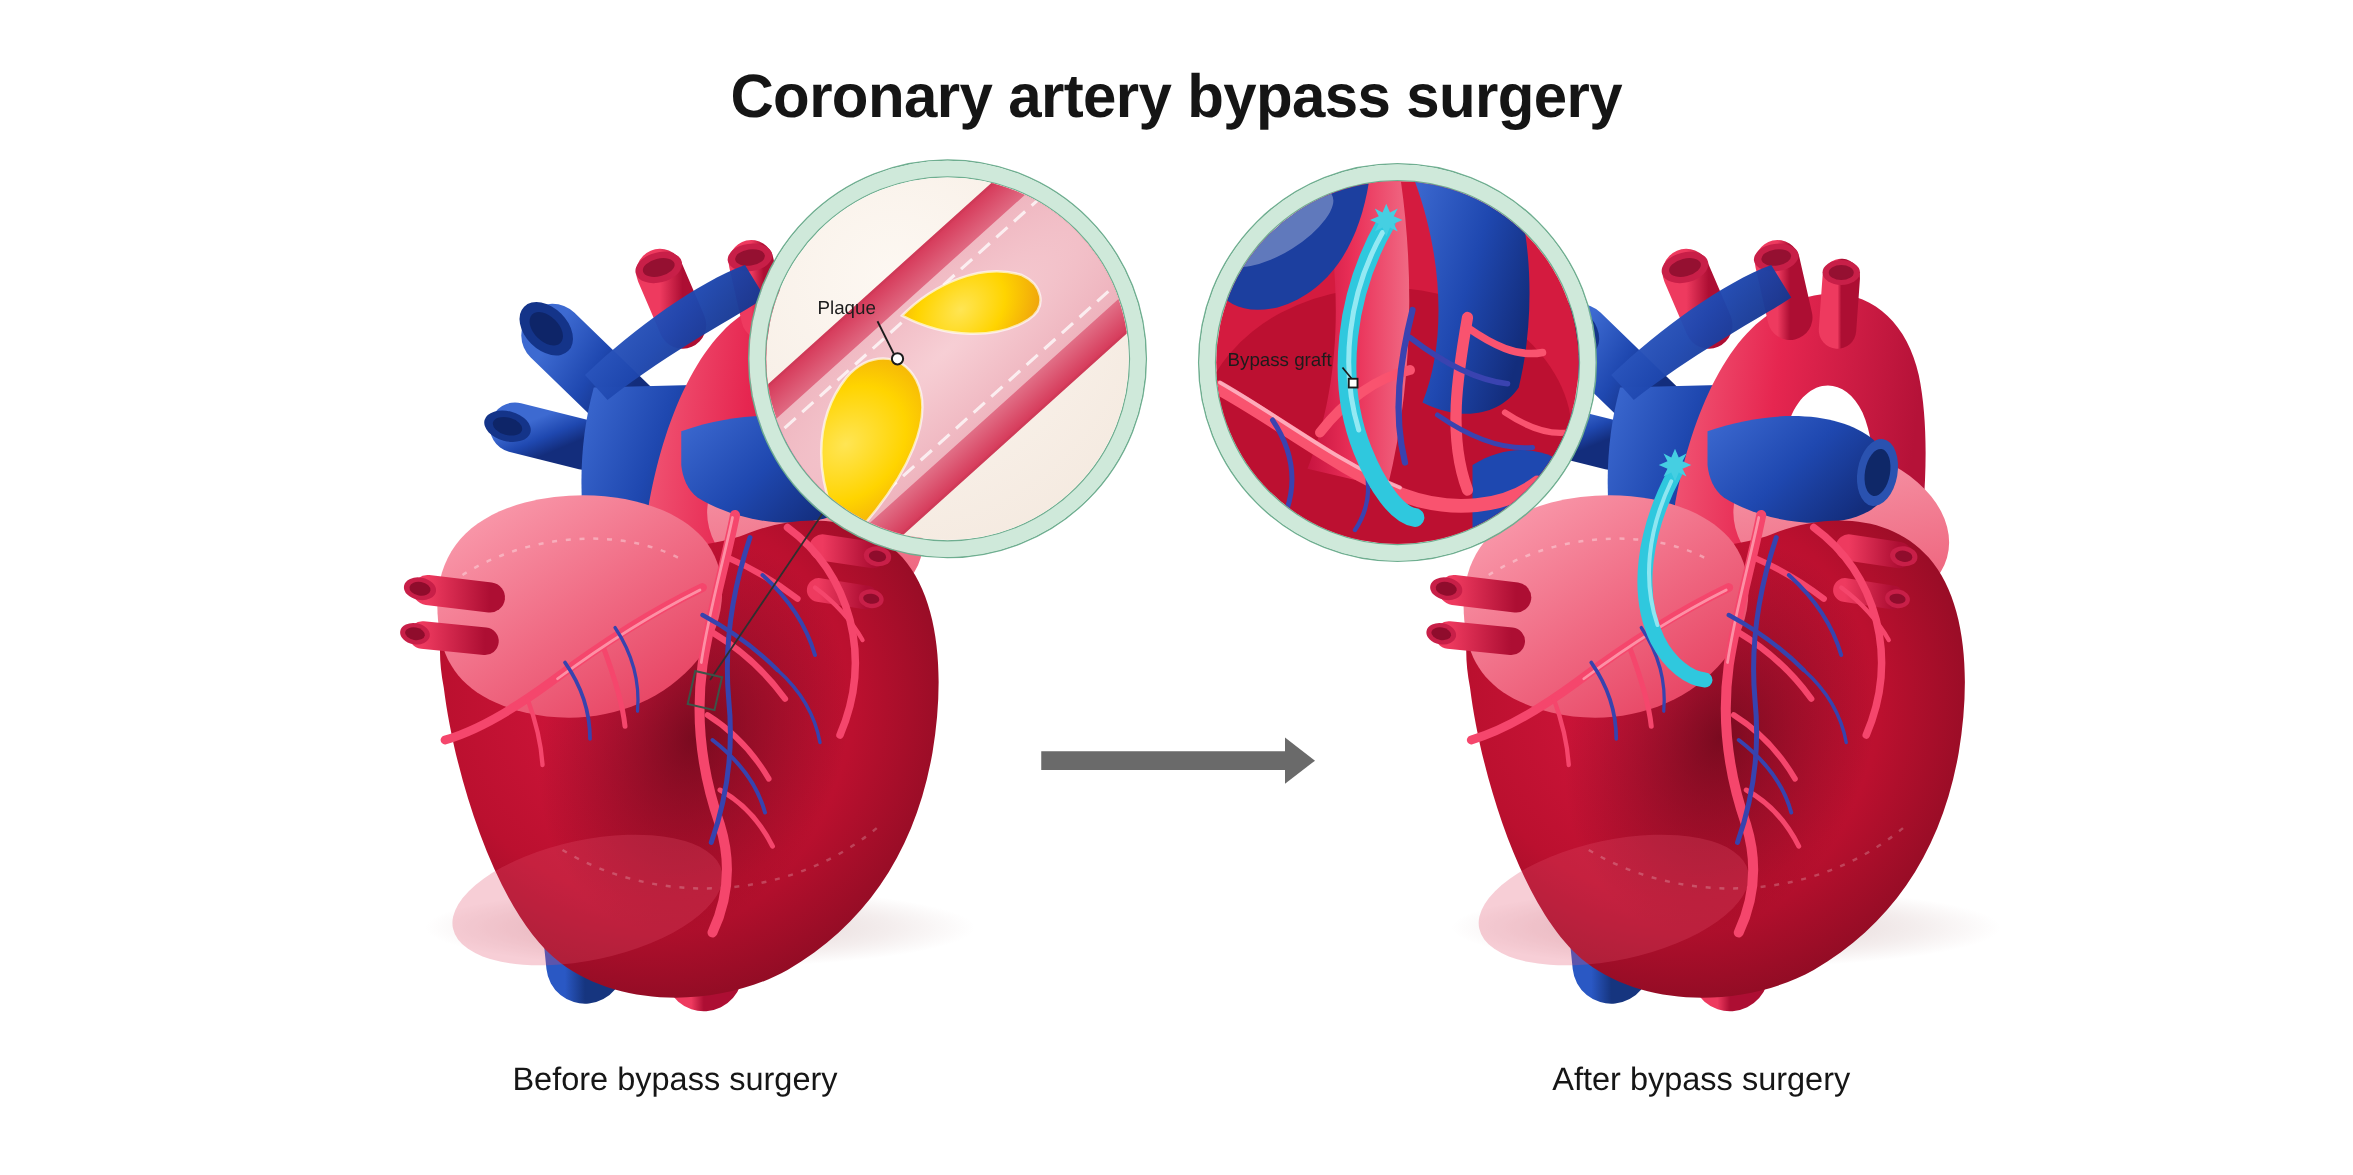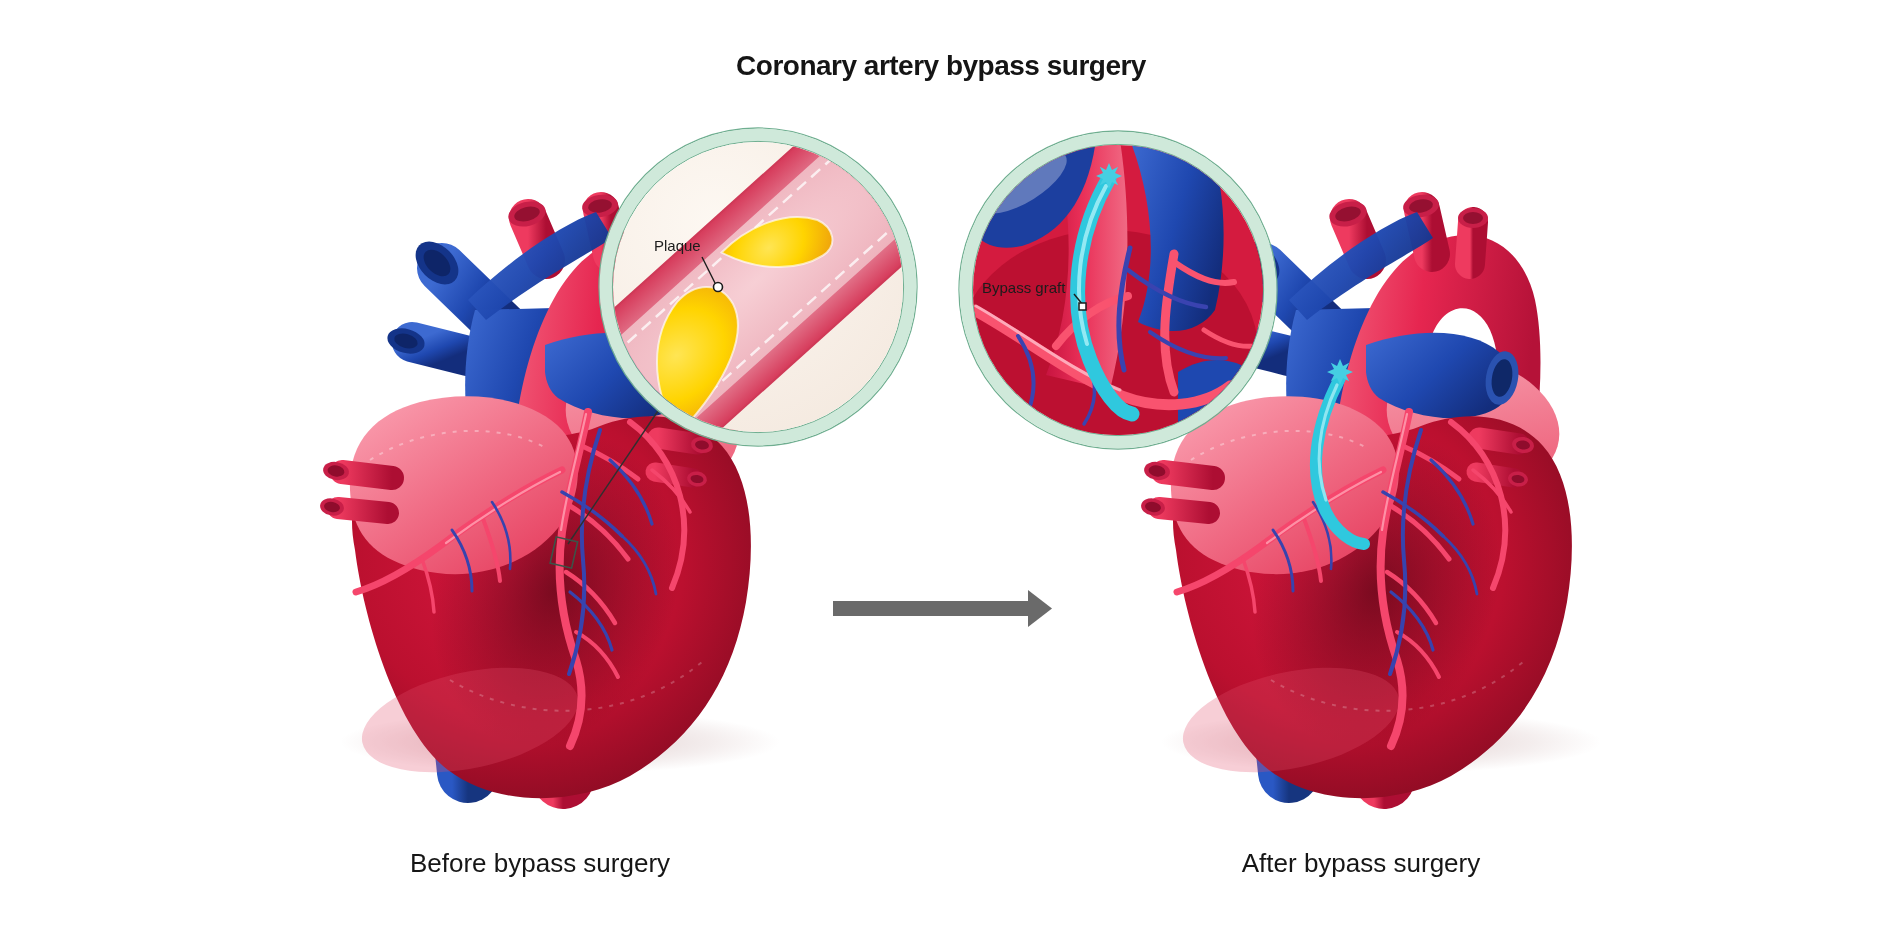--- a/index.html
+++ b/index.html
@@ -6,21 +6,21 @@
   .canvas{
     position:relative;
     width:1882px;height:940px;
     background:#ffffff;
     font-family:"Liberation Sans", sans-serif;
     overflow:hidden;
   }
   .title{
     position:absolute;top:50px;left:0;width:100%;
     text-align:center;
-    font-size:28px;font-weight:bold;letter-spacing:-0.5px;
+    font-size:48px;font-weight:bold;letter-spacing:-0.5px;
     color:#151515;
     transform:scaleY(1.02);
   }
   svg{display:block;}
   svg text{font-family:"Liberation Sans", sans-serif;}
   .caption{font-size:26px;fill:#161616;}
   .callout{font-size:15px;fill:#1c1c1c;}
 </style>
 </head>
 <body>

